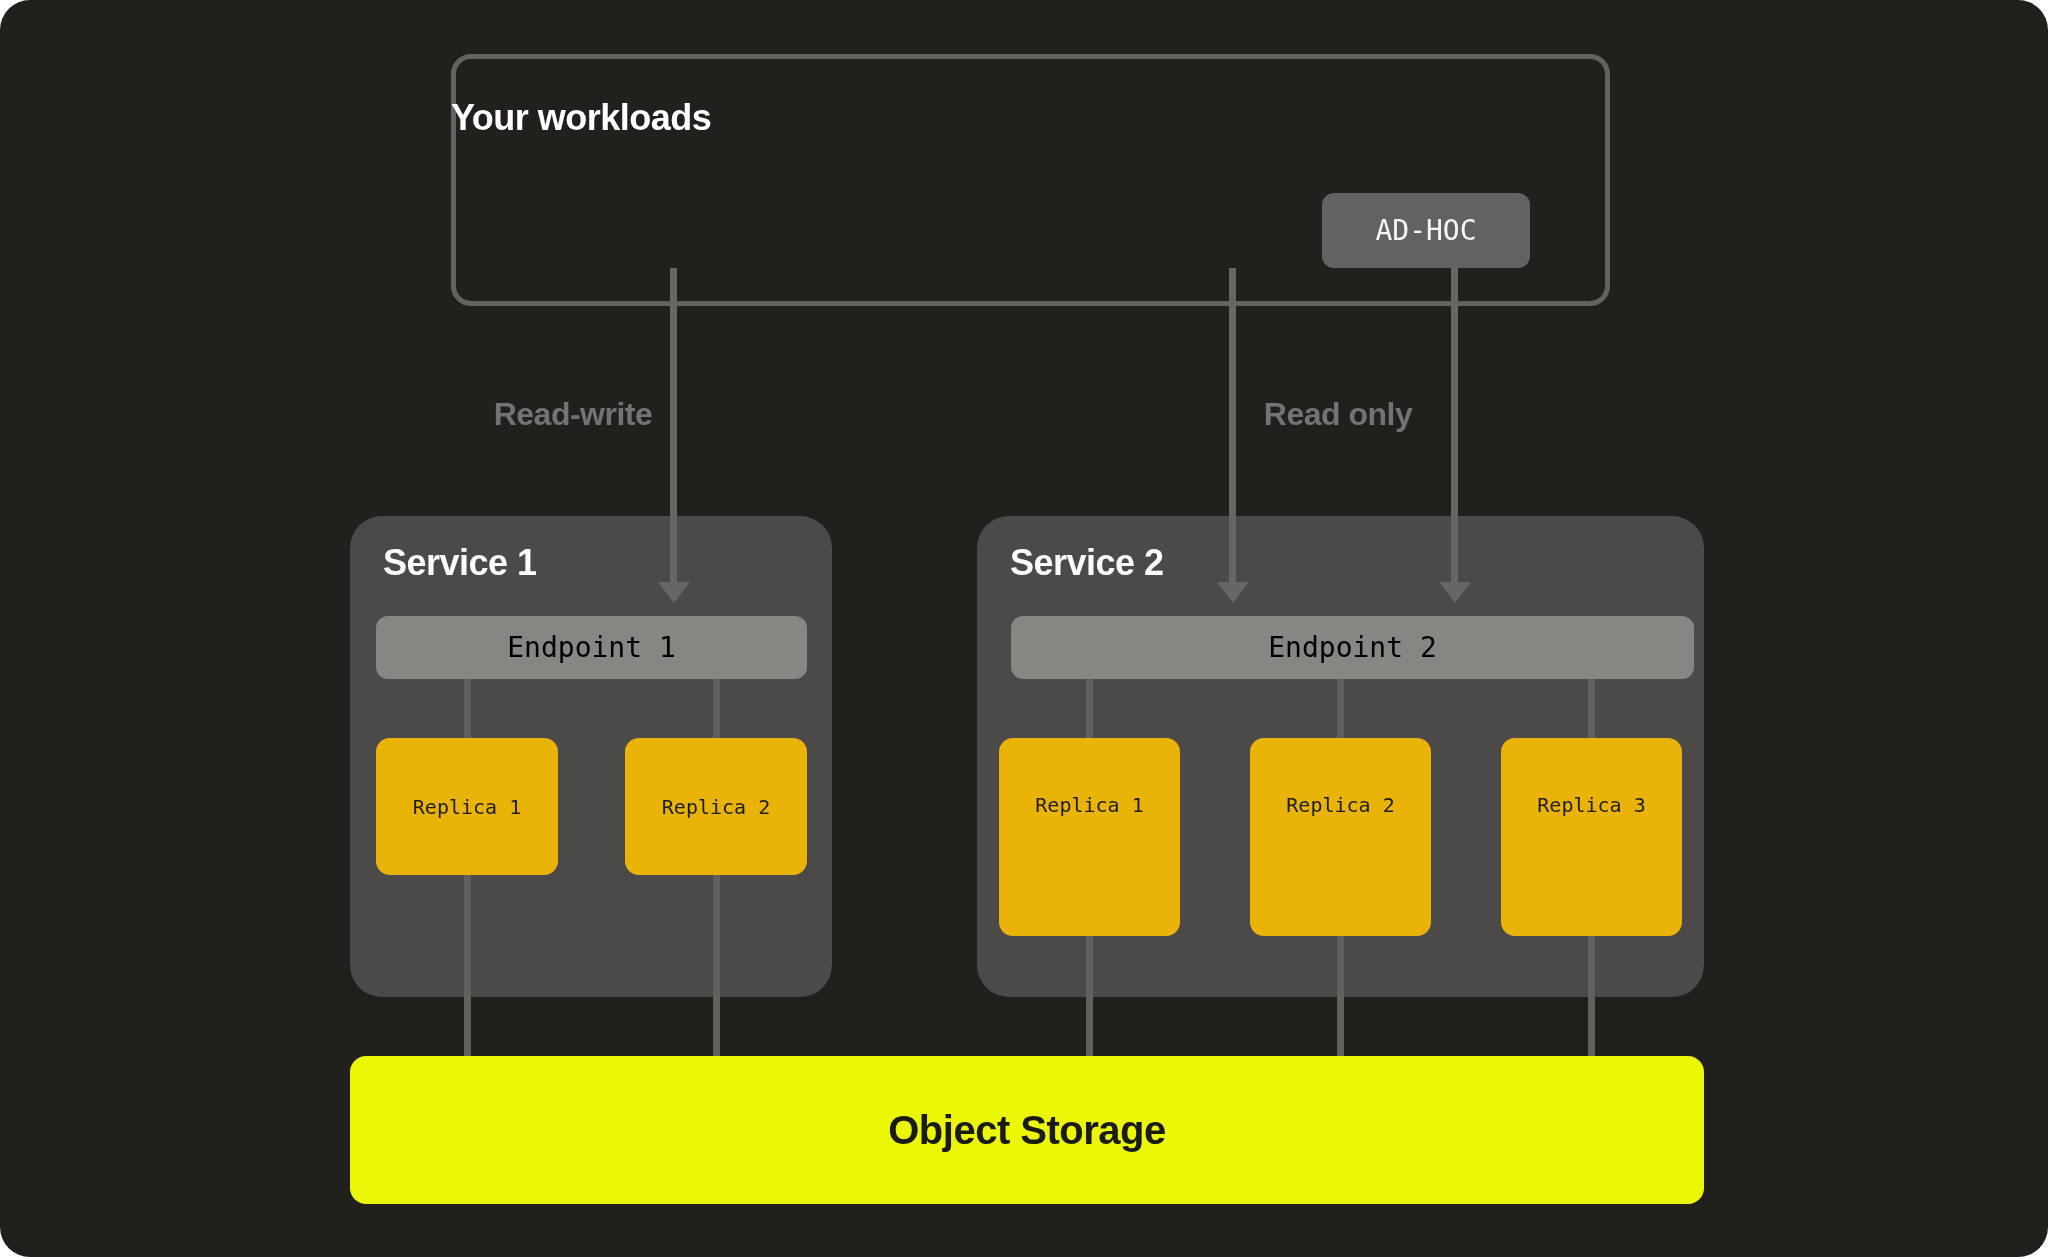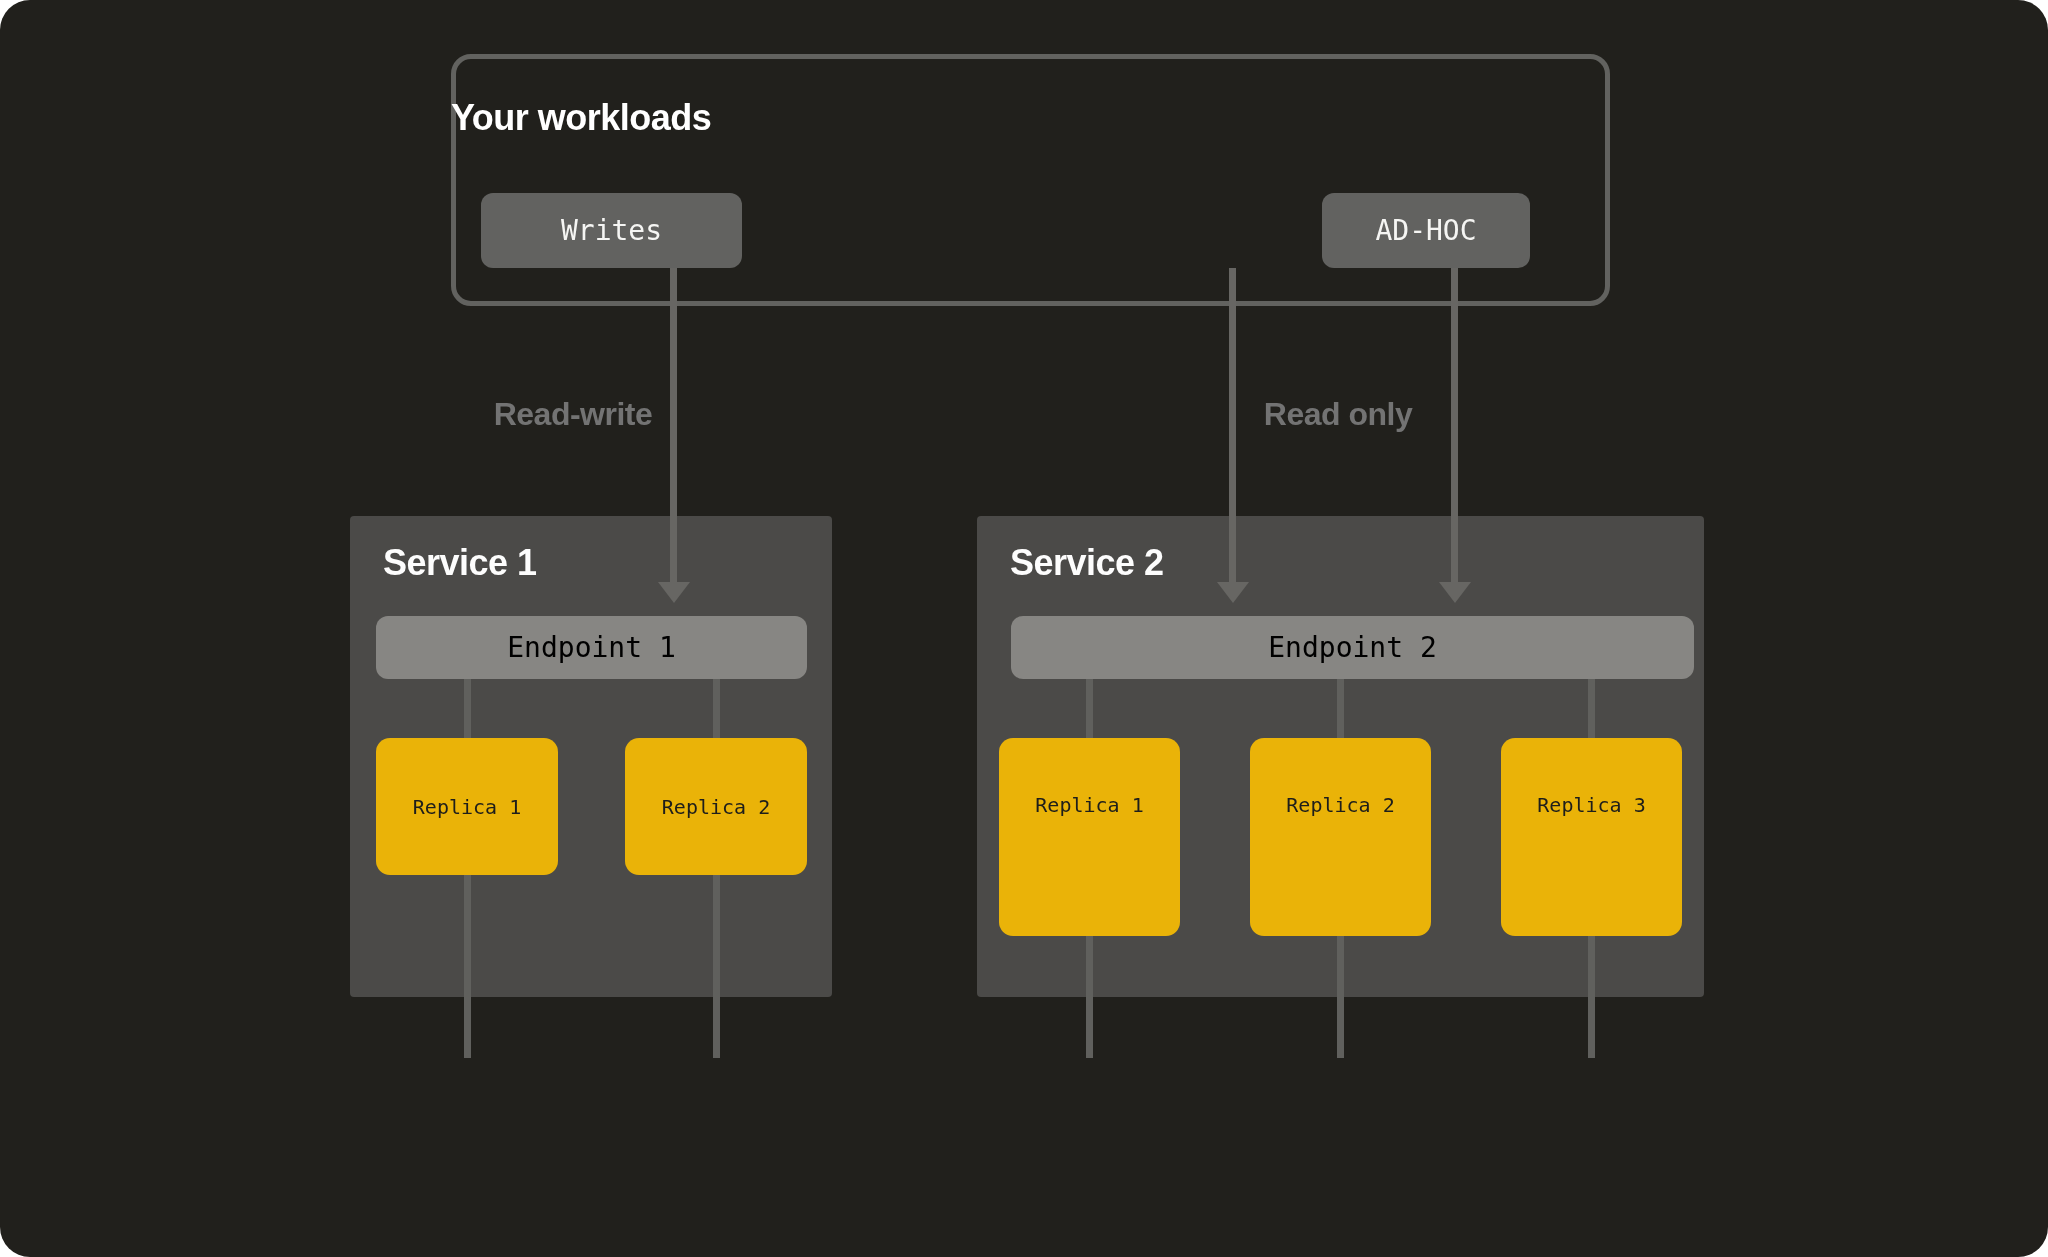--- a/index.html
+++ b/index.html
@@ -51,21 +51,21 @@
     position:absolute; width:0; height:0; top:582px;
     border-left:16px solid transparent; border-right:16px solid transparent;
     border-top:21px solid #676663; z-index:1;
   }
   .ahead-1 { left:658px; }
   .ahead-2 { left:1217px; }
   .ahead-3 { left:1439px; }
   
   .service {
     position:absolute; top:516px; height:481px; background:#4b4a48;
-    border-radius:4px;
+    border-radius:32px;
   }
   .svc1 { left:350px; width:482px; }
   .svc2 { left:977px; width:727px; }
   .stitle {
     position:absolute; left:33px; top:26px; font-size:36px; font-weight:bold;
     color:#fdfdfd; letter-spacing:-0.5px;
   }
   .endpoint {
     position:absolute; top:100px; height:63px; background:#878683;
     border-radius:12px; color:#000000;
@@ -105,21 +105,20 @@
   }
 </style>
 </head>
 <body>
 
 <div class="canvas">
   <div class="panel"></div>
 
   <div class="wbox"></div>
   <div class="wtitle">Your workloads</div>
-  <div class="chip chip-writes">Writes</div>
   <div class="chip chip-adhoc">AD-HOC</div>
 
   <div class="flowlabel flow-rw">Read-write</div>
   <div class="flowlabel flow-ro">Read only</div>
 
   <div class="stem stem-1"></div>
   <div class="stem stem-2"></div>
   <div class="stem stem-3"></div>
   <div class="ahead ahead-1"></div>
   <div class="ahead ahead-2"></div>
@@ -139,13 +138,14 @@
     <div class="replica tall s2r2">Replica 2</div>
     <div class="replica tall s2r3">Replica 3</div>
   </div>
 
   <div class="sline sl-1"></div>
   <div class="sline sl-2"></div>
   <div class="sline sl-3"></div>
   <div class="sline sl-4"></div>
   <div class="sline sl-5"></div>
 
+  <div class="storage">Object Storage</div>
 </div>
 
 </body></html>

